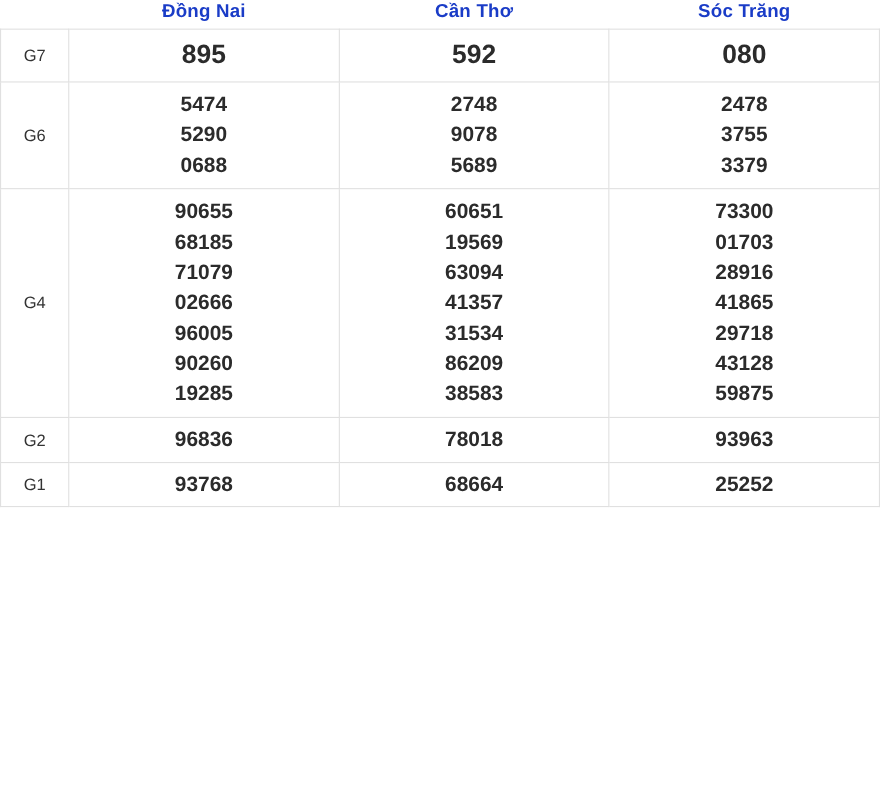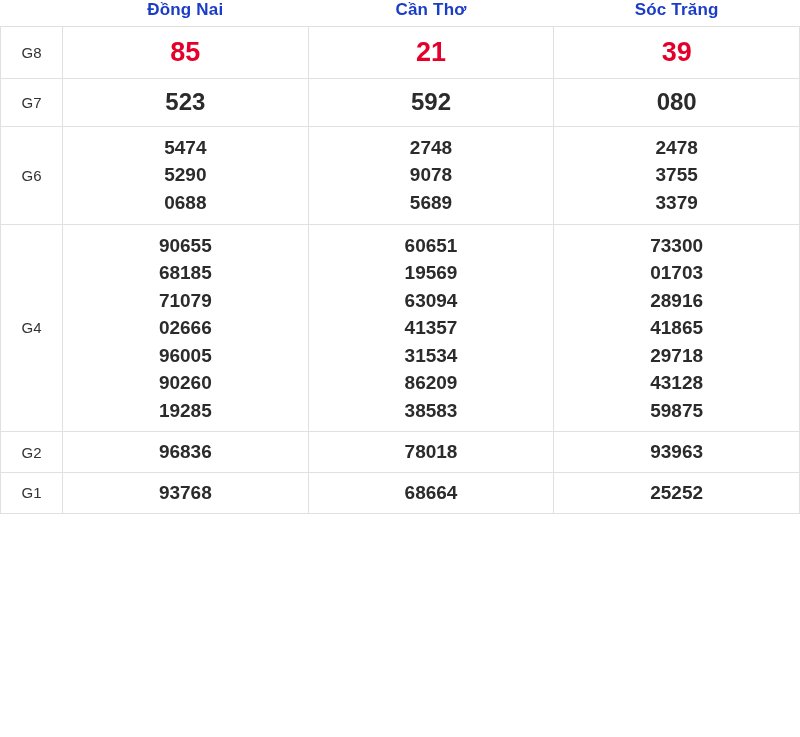--- a/index.html
+++ b/index.html
@@ -70,37 +70,25 @@
 <table class="lottery">
   <thead>
     <tr>
       <th class="col-label-head"></th>
       <th>Đồng Nai</th>
       <th>Cần Thơ</th>
       <th>Sóc Trăng</th>
     </tr>
   </thead>
   <tbody>
-    <tr class="row-g8">
-      <td class="row-label">G8</td>
-      <td class="prize-cell">
-        <span class="num">85</span>
-      </td>
-      <td class="prize-cell">
-        <span class="num">21</span>
-      </td>
-      <td class="prize-cell">
-        <span class="num">39</span>
-      </td>
-    </tr>
 
     <tr class="row-g7">
       <td class="row-label">G7</td>
       <td class="prize-cell">
-        <span class="num">523</span>
+        <span class="num">895</span>
       </td>
       <td class="prize-cell">
         <span class="num">592</span>
       </td>
       <td class="prize-cell">
         <span class="num">080</span>
       </td>
     </tr>
 
     <tr class="row-g6">

